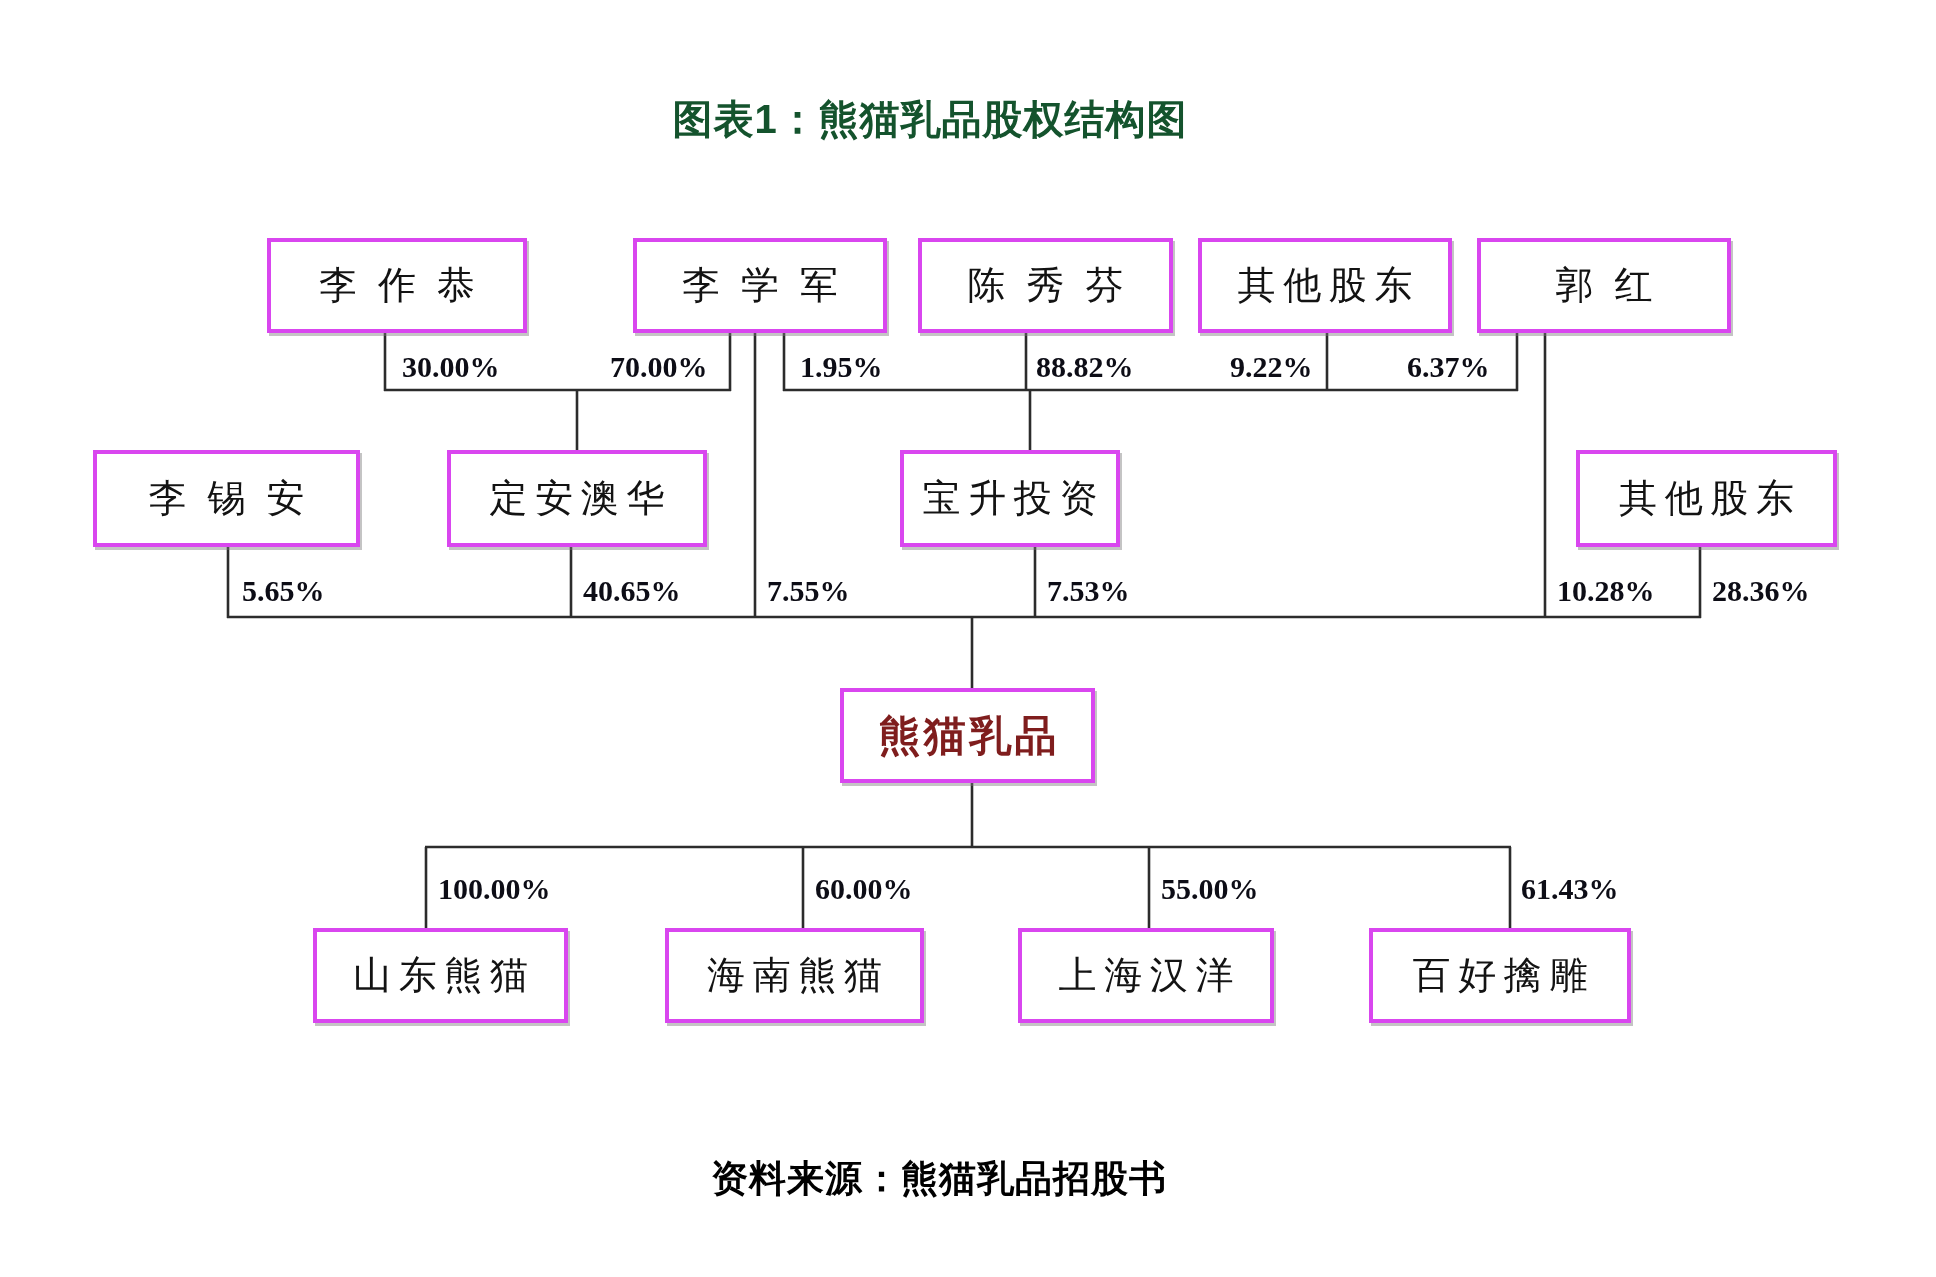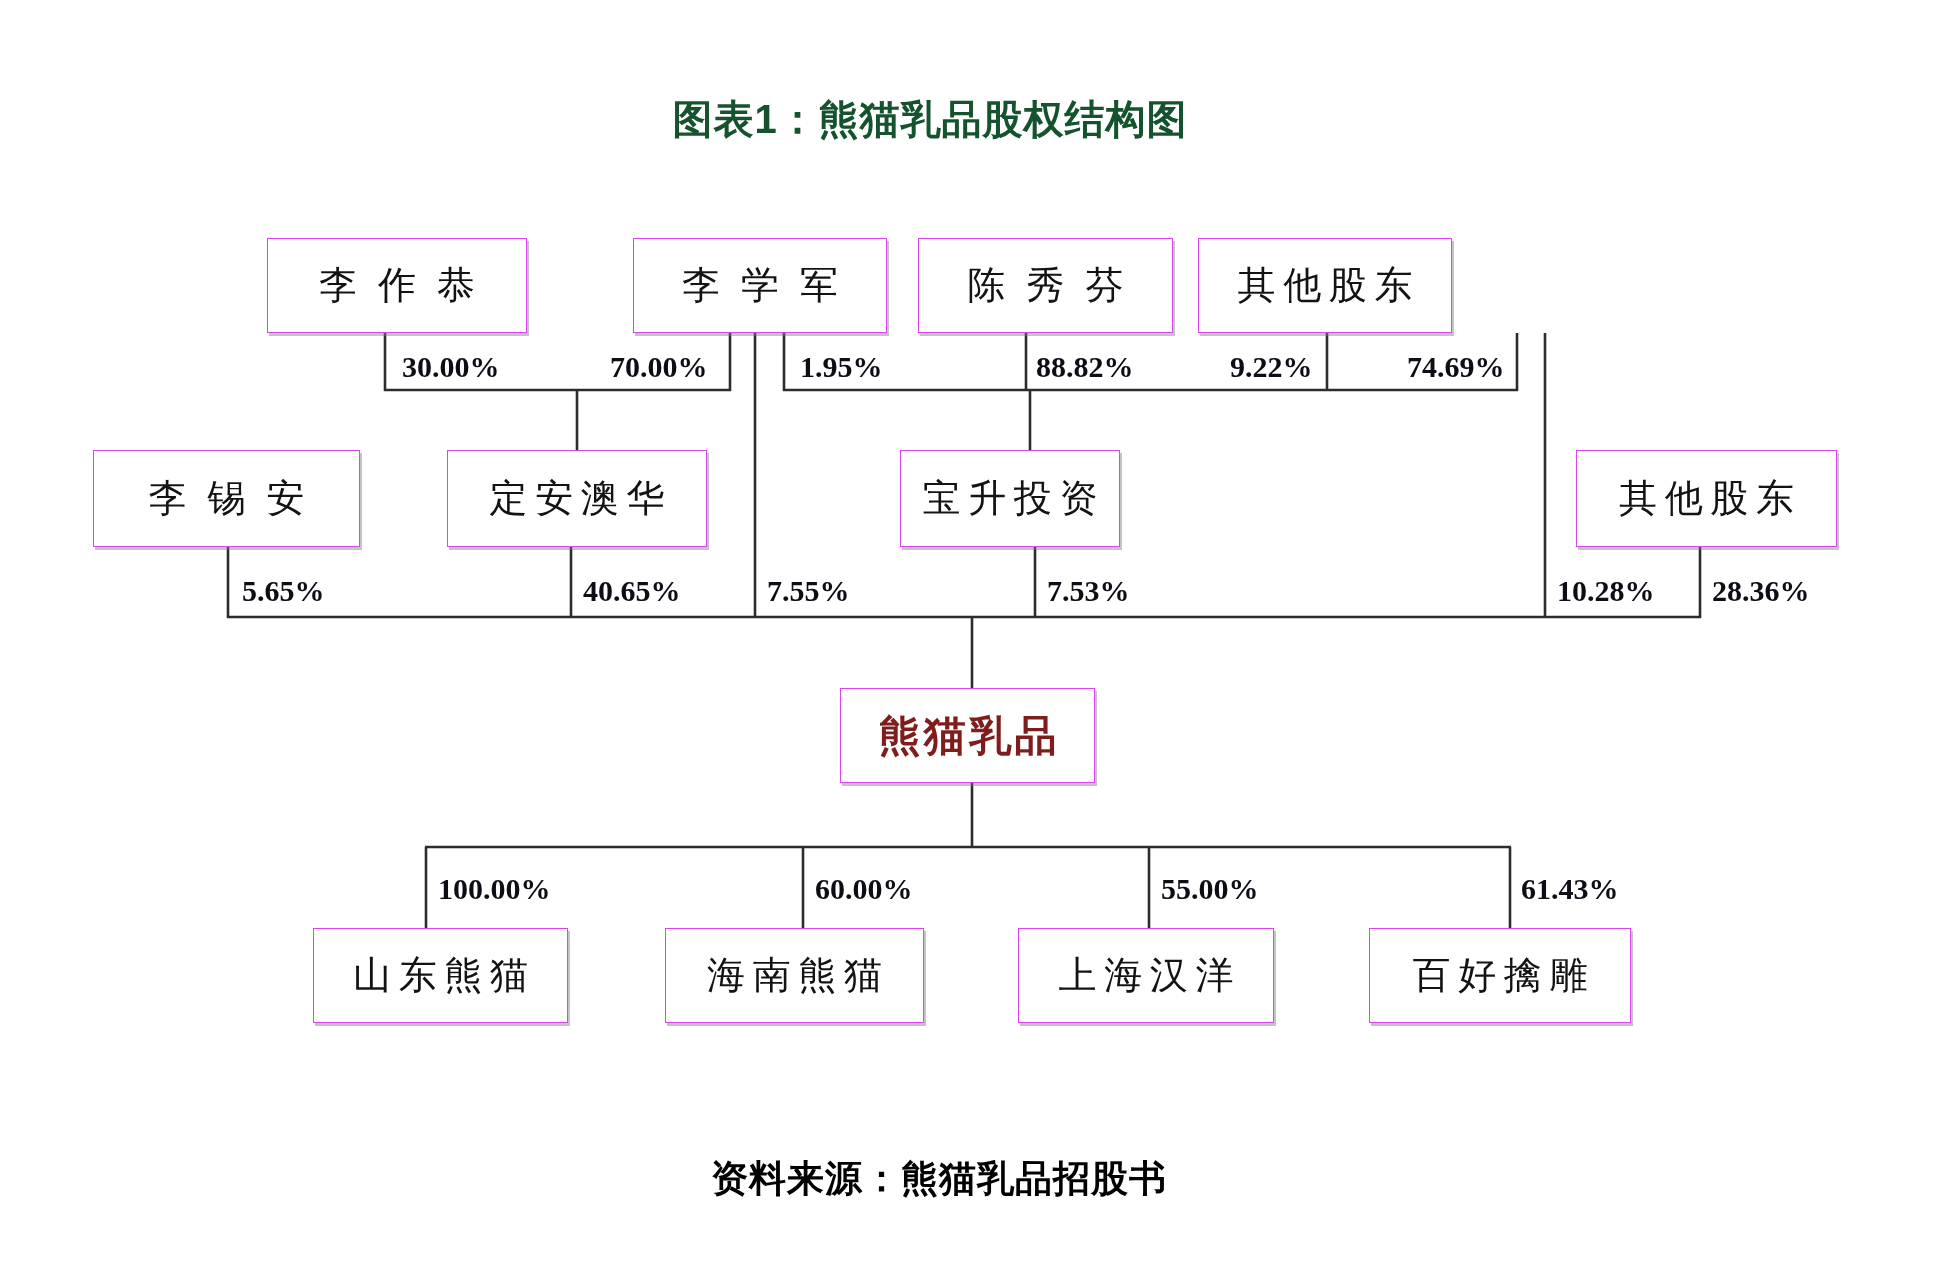--- a/index.html
+++ b/index.html
@@ -14,21 +14,21 @@
   }
   .source{
     position:absolute;left:939px;top:1126px;transform:translateX(-50%);
     font-family:"Liberation Sans","DejaVu Sans",sans-serif;font-weight:700;
     font-size:37px;letter-spacing:1px;color:#000;white-space:nowrap;margin-top:28px;
   }
   .wires{position:absolute;left:0;top:0;width:1936px;height:1277px;}
   .wires line{stroke:#2c2c2c;stroke-width:2.6;}
   .node{
     position:absolute;height:95px;box-sizing:border-box;background:#fff;
-    border:1px solid #d946ef;box-shadow:2px 3px 0 rgba(125,125,125,.45);
+    border:4px solid #d946ef;box-shadow:2px 3px 0 rgba(125,125,125,.45);
     display:flex;align-items:center;justify-content:center;
     font-size:38px;color:#131313;white-space:nowrap;
   }
   .sp{letter-spacing:.55em;padding-left:.55em;}   
   .t4{letter-spacing:.20em;padding-left:.20em;}   
   .center-box{
     font-family:"Liberation Sans","DejaVu Sans",sans-serif;font-weight:700;
     font-size:42px;letter-spacing:.08em;padding-left:.08em;color:#7f1d1d;
   }
   .pct{
@@ -73,39 +73,40 @@
     <line x1="426" y1="847" x2="426" y2="930"></line>
     <line x1="803" y1="847" x2="803" y2="930"></line>
     <line x1="1149" y1="847" x2="1149" y2="930"></line>
     <line x1="1510" y1="847" x2="1510" y2="930"></line>
   </svg>
 
   <div class="node sp" style="left:267px;top:238px;width:260px;">李作恭</div>
   <div class="node sp" style="left:633px;top:238px;width:254px;">李学军</div>
   <div class="node sp" style="left:918px;top:238px;width:255px;">陈秀芬</div>
   <div class="node t4" style="left:1198px;top:238px;width:254px;">其他股东</div>
+  <div class="node sp" style="left:1477px;top:238px;width:254px;">郭红</div>
 
   <div class="node sp" style="left:93px;top:450px;width:267px;height:97px;">李锡安</div>
   <div class="node t4" style="left:447px;top:450px;width:260px;height:97px;">定安澳华</div>
   <div class="node t4" style="left:900px;top:450px;width:220px;height:97px;">宝升投资</div>
   <div class="node t4" style="left:1576px;top:450px;width:261px;height:97px;">其他股东</div>
 
   <div class="node center-box" style="left:840px;top:688px;width:255px;">熊猫乳品</div>
 
   <div class="node t4" style="left:313px;top:928px;width:255px;">山东熊猫</div>
   <div class="node t4" style="left:665px;top:928px;width:259px;">海南熊猫</div>
   <div class="node t4" style="left:1018px;top:928px;width:256px;">上海汉洋</div>
   <div class="node t4" style="left:1369px;top:928px;width:262px;">百好擒雕</div>
 
   <div class="pct" style="left:402px;top:350px;">30.00%</div>
   <div class="pct" style="left:610px;top:350px;">70.00%</div>
   <div class="pct" style="left:800px;top:350px;">1.95%</div>
   <div class="pct" style="left:1036px;top:350px;">88.82%</div>
   <div class="pct" style="left:1230px;top:350px;">9.22%</div>
-  <div class="pct" style="left:1407px;top:350px;">74.69%</div>
+  <div class="pct" style="left:1407px;top:350px;">6.37%</div>
 
   <div class="pct" style="left:242px;top:574px;">5.65%</div>
   <div class="pct" style="left:583px;top:574px;">40.65%</div>
   <div class="pct" style="left:767px;top:574px;">7.55%</div>
   <div class="pct" style="left:1047px;top:574px;">7.53%</div>
   <div class="pct" style="left:1557px;top:574px;">10.28%</div>
   <div class="pct" style="left:1712px;top:574px;">28.36%</div>
 
   <div class="pct" style="left:438px;top:872px;">100.00%</div>
   <div class="pct" style="left:815px;top:872px;">60.00%</div>

